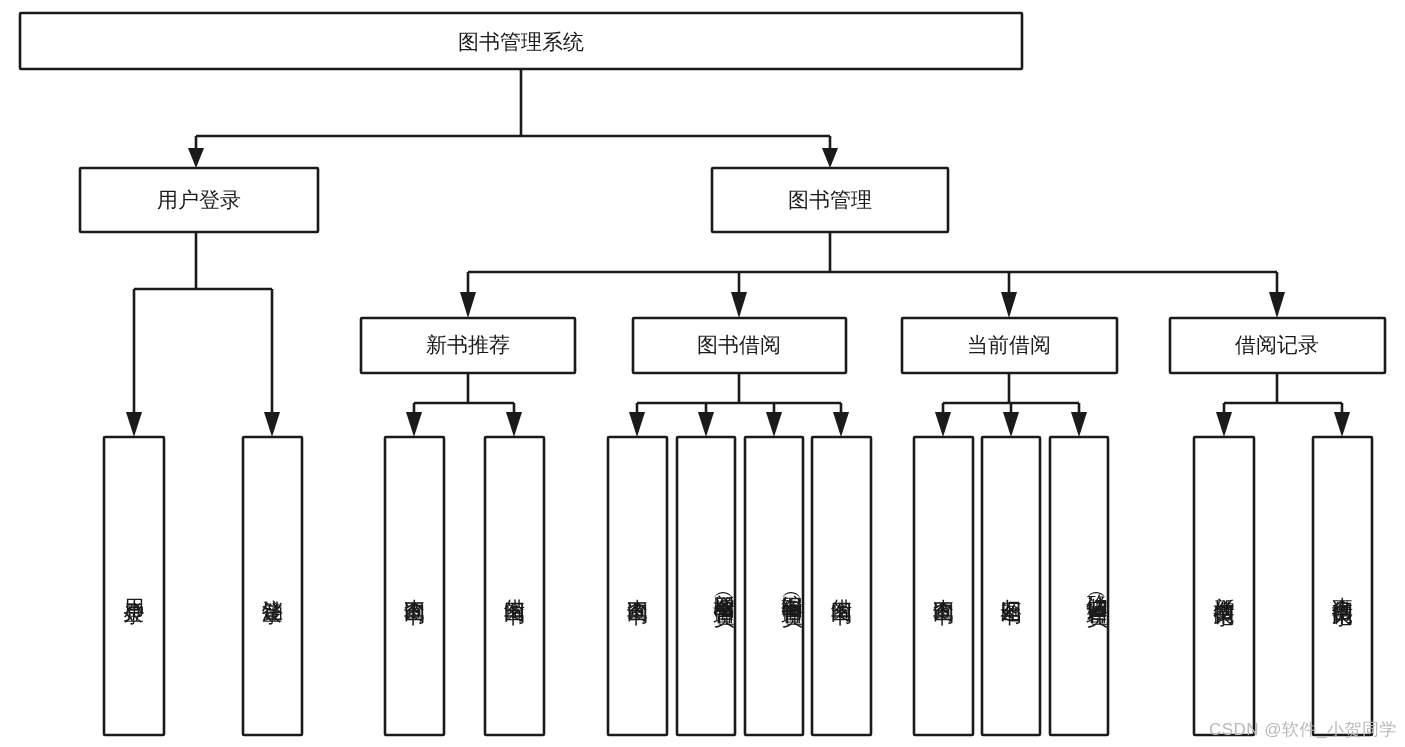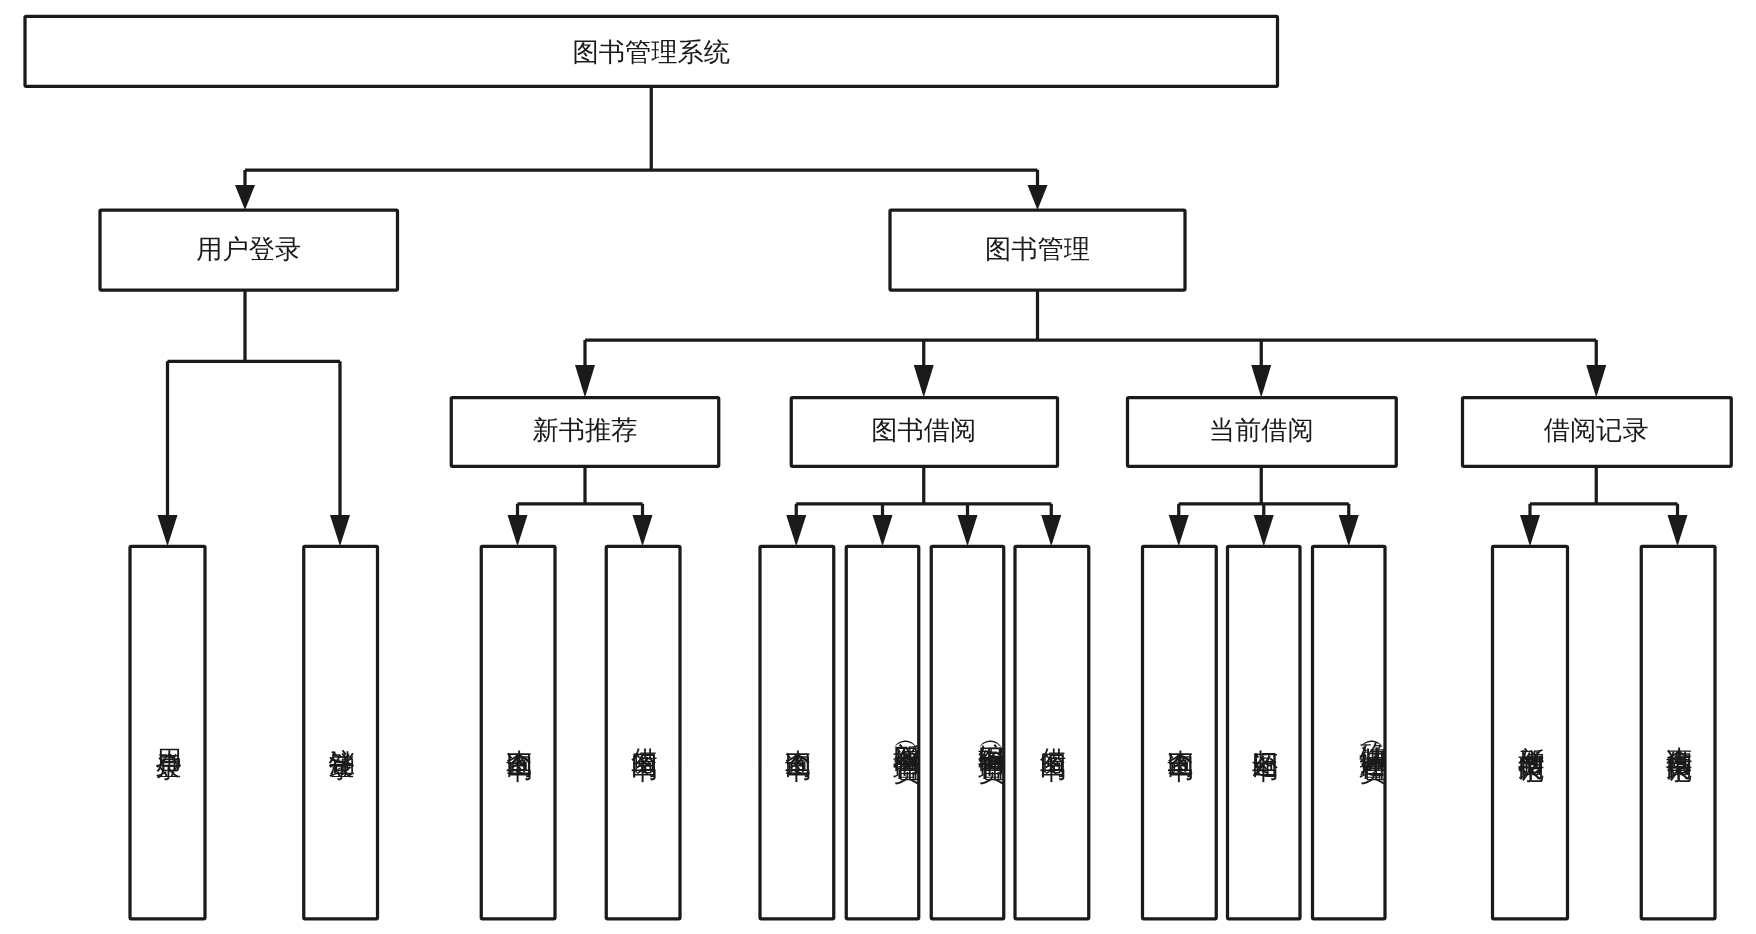--- a/index.html
+++ b/index.html
@@ -195,13 +195,14 @@
   <div class="node-label-v" style="left:745px; top:437px; width:58px; height:298px; align-items:flex-start;">编辑图书（管理员）</div>
   <div class="node-label-v" style="left:812px; top:437px; width:59px; height:298px;">借阅图书</div>
 
   <div class="node-label-v" style="left:914px; top:437px; width:59px; height:298px;">查询图书</div>
   <div class="node-label-v" style="left:982px; top:437px; width:58px; height:298px;">归还图书</div>
   <div class="node-label-v" style="left:1050px; top:437px; width:58px; height:298px; align-items:flex-start;">确认归还（管理员）</div>
 
   <div class="node-label-v" style="left:1194px; top:437px; width:60px; height:298px;">新增借阅记录</div>
   <div class="node-label-v" style="left:1313px; top:437px; width:59px; height:298px;">查询借阅记录</div>
 
+  <div class="watermark">CSDN @软件_小贺同学</div>
 </div>
 
 </body></html>

